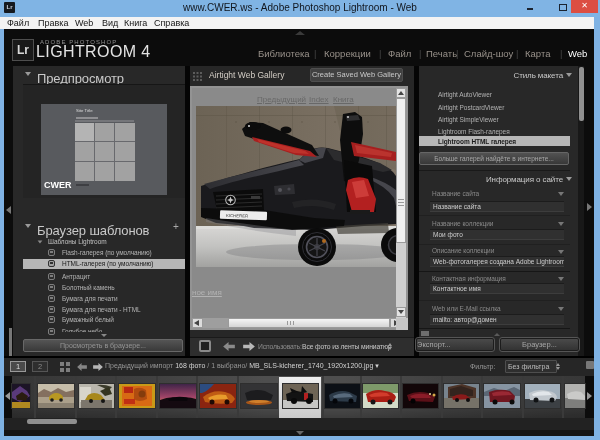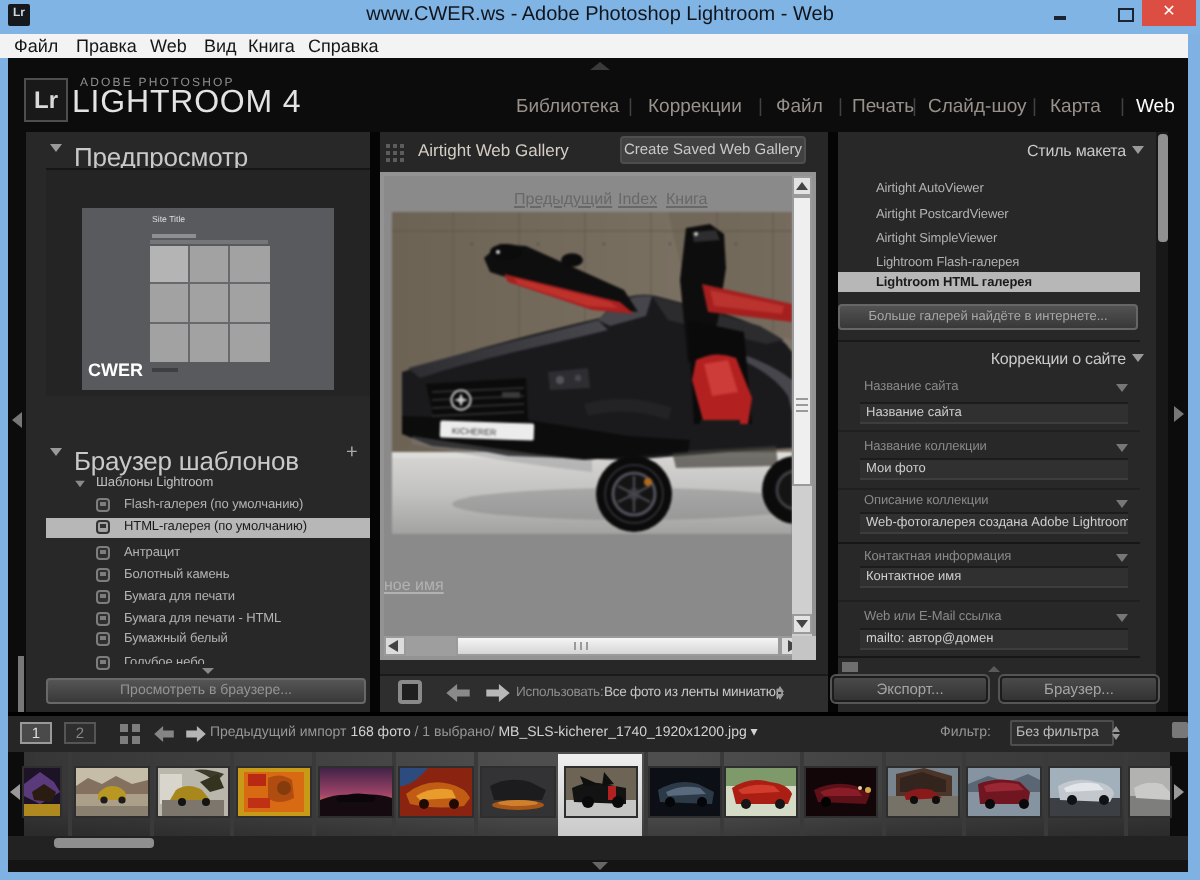--- a/index.html
+++ b/index.html
@@ -68,21 +68,21 @@
 
 .rhead{font-size:8px;color:#c9c9c9;letter-spacing:-.1px}
 .srow{position:absolute;font-size:6.5px;color:#b2b2b2;left:438px;letter-spacing:-.05px}
 #stylesel{left:419px;top:136px;width:151px;height:10px;background:#b7b7b7}
 #morebtn{left:419px;top:152px;width:150px;height:13px;background:linear-gradient(#525252,#383838);border:1px solid #666;border-radius:2px;color:#a8a8a8;font-size:6.5px;text-align:center;line-height:11px}
 .flabel{position:absolute;font-size:6.5px;color:#8a8a8a;left:432px;letter-spacing:-.05px}
 .ffield{position:absolute;left:430px;width:134px;height:11px;background:#303030;border-top:1px solid #1c1c1c;border-bottom:1px solid #3d3d3d;font-size:6.5px;color:#cecece;line-height:10px;padding-left:3px;white-space:nowrap;overflow:hidden}
 .fdrop{position:absolute;left:558px;width:0;height:0;border-left:3px solid transparent;border-right:3px solid transparent;border-top:4px solid #777}
 #rsb{left:578px;top:66px;width:6px;height:290px;background:#181818}
 #rsb-th{left:579px;top:67px;width:5px;height:54px;background:#909090;border-radius:2px}
-#expbtn{left:416px;top:338px;width:78px;height:13px;background:linear-gradient(#4a4a4a,#333);border:1px solid #1c1c1c;outline:1px solid #555;border-radius:2px;color:#a5a5a5;font-size:7.5px;text-align:center;line-height:11px}
+#expbtn{left:416px;top:338px;width:78px;height:13px;background:linear-gradient(#4a4a4a,#333);border:1px solid #1c1c1c;outline:1px solid #555;border-radius:2px;color:#a5a5a5;font-size:7.5px;line-height:11px}
 #sndbtn{left:500px;top:338px;width:79px;height:13px;background:linear-gradient(#4a4a4a,#333);border:1px solid #1c1c1c;outline:1px solid #555;border-radius:2px;color:#a5a5a5;font-size:7.5px;text-align:center;line-height:11px}
 
 #fsep{left:4px;top:356px;width:590px;height:2px;background:#000}
 #fsbar{left:4px;top:358px;width:590px;height:18px;background:#262626}
 #fs1{left:10px;top:361px;width:16px;height:11px;border:1px solid #999;background:#4a4a4a;color:#ddd;font-size:7.5px;text-align:center;line-height:9px}
 #fs2{left:32px;top:361px;width:16px;height:11px;border:1px solid #555;background:#2e2e2e;color:#888;font-size:7.5px;text-align:center;line-height:9px}
 #fstext{left:105px;top:362px;font-size:7px;color:#969696;white-space:nowrap}
 #fsfilter{left:470px;top:363px;font-size:7px;color:#969696}
 #fsfval{left:508px;top:363px;font-size:7px;color:#bdbdbd}
 #fscells{left:12px;top:376px;width:573px;height:42px;background:linear-gradient(90deg,#363636,#414141 25%,#4e4e4e 44%,#4e4e4e 58%,#414141 75%,#373737);box-shadow:inset 0 -14px 12px -8px rgba(0,0,0,.25)}
@@ -360,21 +360,21 @@
 <div class="ab rhead" style="left:auto;right:37px;top:70.5px">Стиль макета</div>
 <div class="ab tri-d" style="left:566px;top:72.5px"></div>
 <span class="ab srow" style="top:91px">Airtight AutoViewer</span>
 <span class="ab srow" style="top:103.5px">Airtight PostcardViewer</span>
 <span class="ab srow" style="top:116px">Airtight SimpleViewer</span>
 <span class="ab srow" style="top:127.5px">Lightroom Flash-галерея</span>
 <div class="ab" id="stylesel"></div>
 <span class="ab srow" style="top:137.5px;color:#1a1a1a;font-weight:bold">Lightroom HTML галерея</span>
 <div class="ab" id="morebtn">Больше галерей найдёте в интернете...</div>
 <div class="ab" style="left:419px;top:170px;width:151px;height:1px;background:#191919"></div>
-<div class="ab rhead" style="left:auto;right:37px;top:174.5px">Коррекции о сайте</div>
+<div class="ab rhead" style="left:auto;right:37px;top:174.5px">Информация о сайте</div>
 <div class="ab tri-d" style="left:566px;top:176.5px"></div>
 <div class="ab flabel" style="top:189.5px">Название сайта</div>
 <div class="fdrop" style="top:192px"></div>
 <div class="ffield" style="top:200.5px">Название сайта</div>
 <div class="ab" style="left:419px;top:214.5px;width:151px;height:1px;background:#202020"></div>
 <div class="ab flabel" style="top:219.5px">Название коллекции</div>
 <div class="fdrop" style="top:222px"></div>
 <div class="ffield" style="top:228.5px">Мои фото</div>
 <div class="ab" style="left:419px;top:244px;width:151px;height:1px;background:#202020"></div>
 <div class="ab flabel" style="top:247px">Описание коллекции</div>

